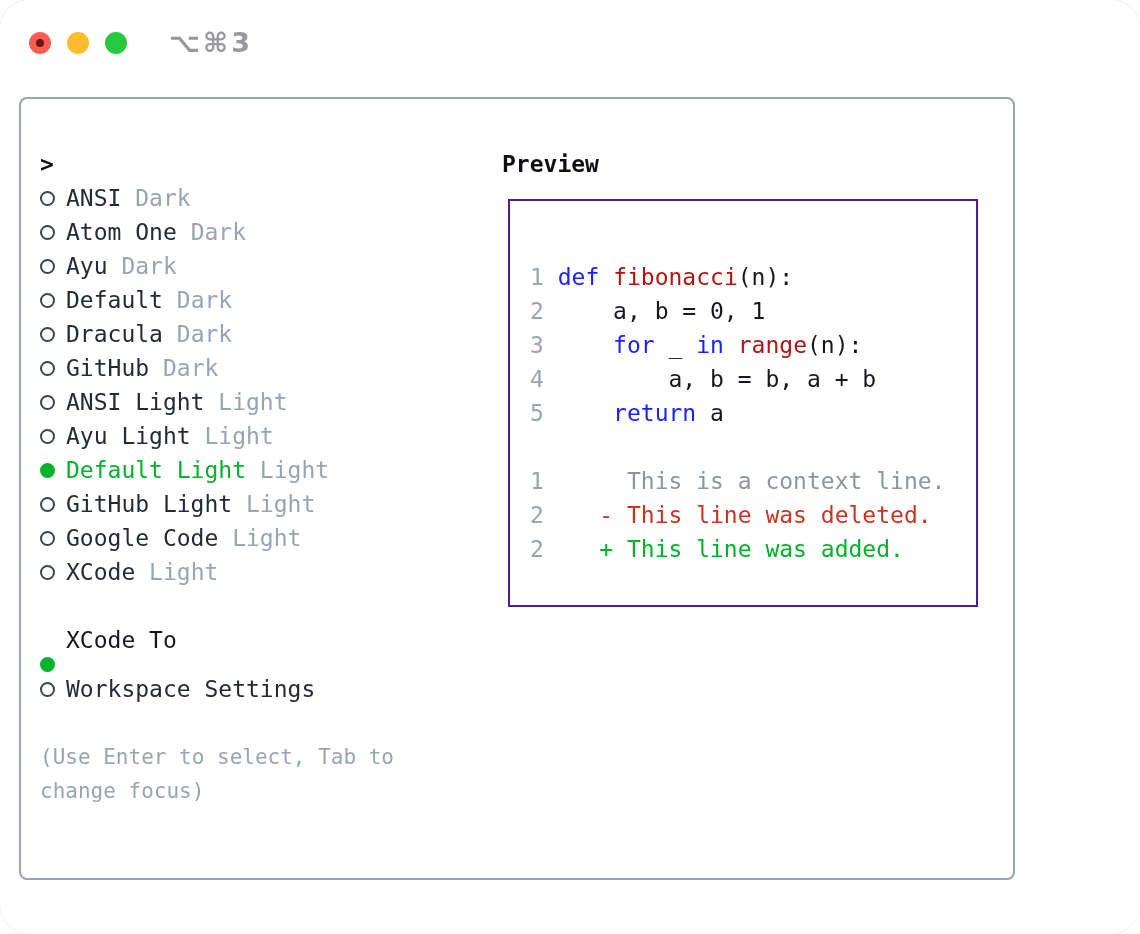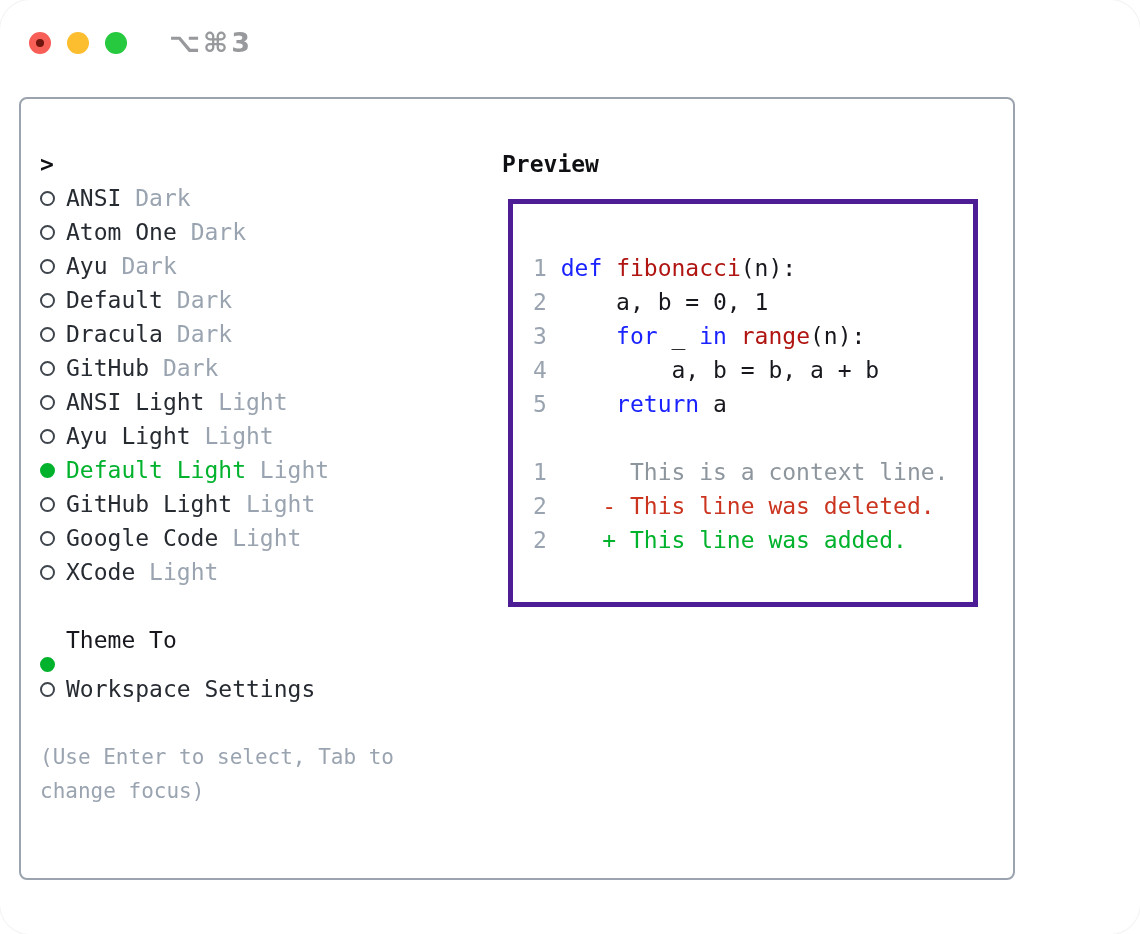--- a/index.html
+++ b/index.html
@@ -34,22 +34,22 @@
   .row.selected .circle{border-color:#00b22c;background:#00b22c;}
   .row.selected .nm{color:#00b22c;}
   .nm{color:#262a31;}
   .var{color:#9aa4b0;}
   .subheader{margin-top:34px;padding-left:26px;line-height:34px;font-size:23px;color:#16181d;white-space:pre;}
   .help{margin-top:34px;width:430px;line-height:34px;font-size:21px;color:#9aa4b0;}
   
   .preview-header{font-weight:bold;font-size:23px;line-height:34px;color:#0e1013;}
   .preview-box{
     margin-left:6px;margin-top:18px;width:470px;height:408px;
-    border:5px solid #4c1d95;box-sizing:border-box;
-    padding:47px 0 0 20px;white-space:pre;overflow:hidden;
+    border:2px solid #4c1d95;box-sizing:border-box;
+    padding:59px 0 0 20px;white-space:pre;overflow:hidden;
   }
   .pline{line-height:34px;font-size:23px;}
   .num{color:#9aa4b0;}
   .kw{color:#1a23ff;}
   .fn{color:#b01511;}
   .plain{color:#16181d;}
   .ctx{color:#8d959d;}
   .del{color:#cb3520;}
   .add{color:#00b22c;margin-top:13px;}
 </style>
@@ -79,21 +79,21 @@
           <div class="row option"><span class="marker"><span class="circle"></span></span><span class="nm">Dracula</span><span class="var"> Dark</span></div>
           <div class="row option"><span class="marker"><span class="circle"></span></span><span class="nm">GitHub</span><span class="var"> Dark</span></div>
           <div class="row option"><span class="marker"><span class="circle"></span></span><span class="nm">ANSI Light</span><span class="var"> Light</span></div>
           <div class="row option"><span class="marker"><span class="circle"></span></span><span class="nm">Ayu Light</span><span class="var"> Light</span></div>
           <div class="row option selected"><span class="marker"><span class="circle"></span></span><span class="nm">Default Light</span><span class="var"> Light</span></div>
           <div class="row option"><span class="marker"><span class="circle"></span></span><span class="nm">GitHub Light</span><span class="var"> Light</span></div>
           <div class="row option"><span class="marker"><span class="circle"></span></span><span class="nm">Google Code</span><span class="var"> Light</span></div>
           <div class="row option"><span class="marker"><span class="circle"></span></span><span class="nm">XCode</span><span class="var"> Light</span></div>
         </div>
 
-      <div class="subheader">Theme To</div>
+      <div class="subheader">XCode To</div>
       <div id="apply-list">
           <div class="row option selected"><span class="marker"><span class="circle"></span></span></div>
           <div class="row option"><span class="marker"><span class="circle"></span></span><span class="nm">Workspace Settings</span></div>
         </div>
 
       <div class="help">(Use Enter to select, Tab to change focus)</div>
     </div>
 
     <div class="right-panel">
       <div class="preview-header">Preview</div>

